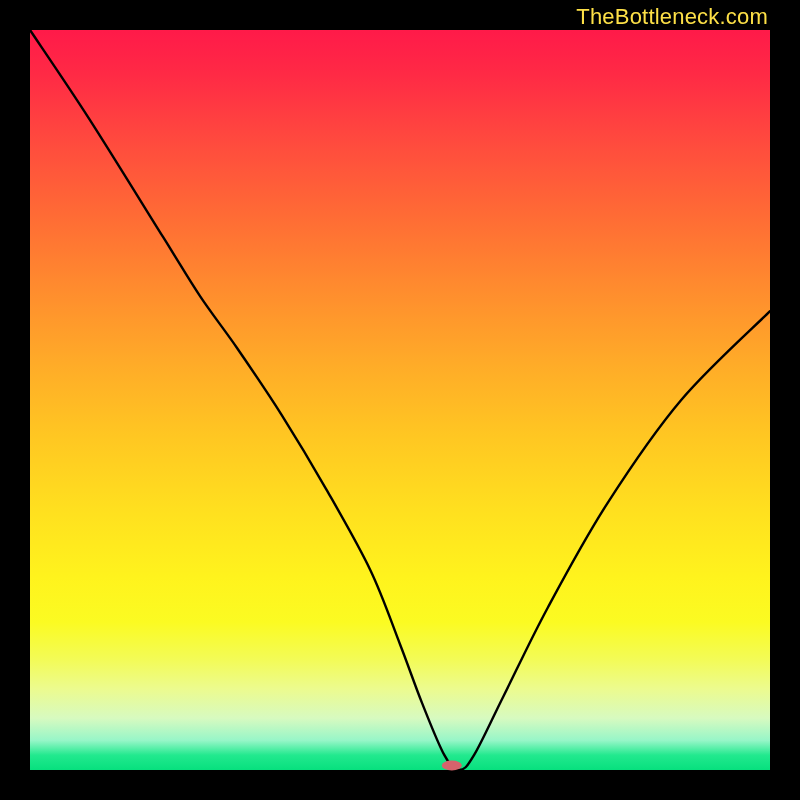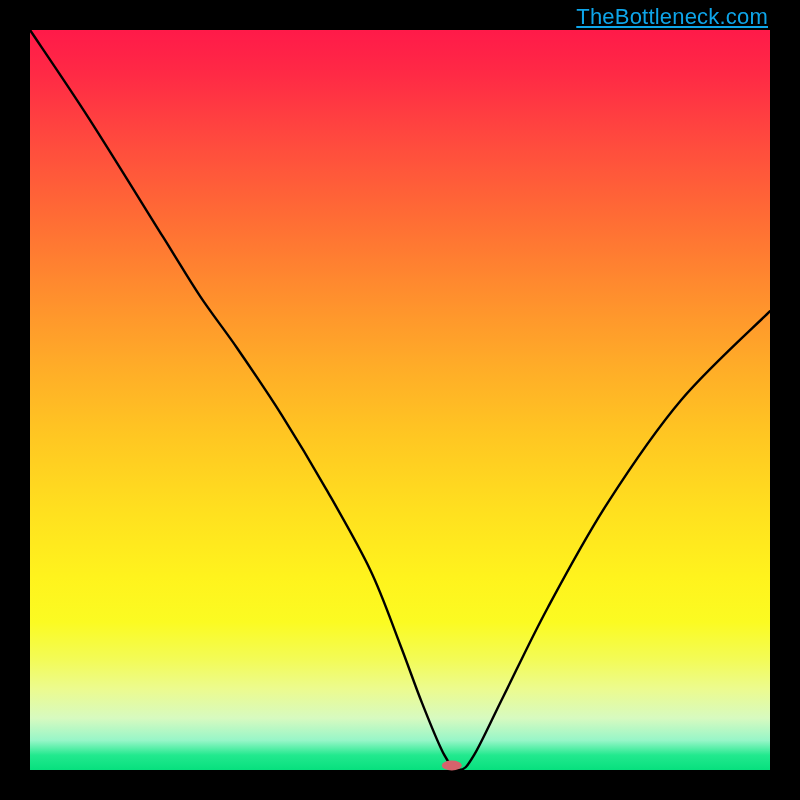--- a/index.html
+++ b/index.html
@@ -39,25 +39,24 @@
       #d7fac0 93%,
       #97f6c8 96%,
       #22e98e 98%,
       #07e07e 100%
     );
   }
   .watermark {
     position: absolute;
     top: 4px;
     right: 32px;
-    color: #0ea5e9;
+    color: #fde047;
     font-size: 22px;
     font-weight: 500;
     letter-spacing: 0.2px;
-    text-decoration: underline;
   }
   svg.overlay {
     position: absolute;
     left: 30px;
     top: 30px;
     width: 740px;
     height: 740px;
     overflow: visible;
   }
 </style>

